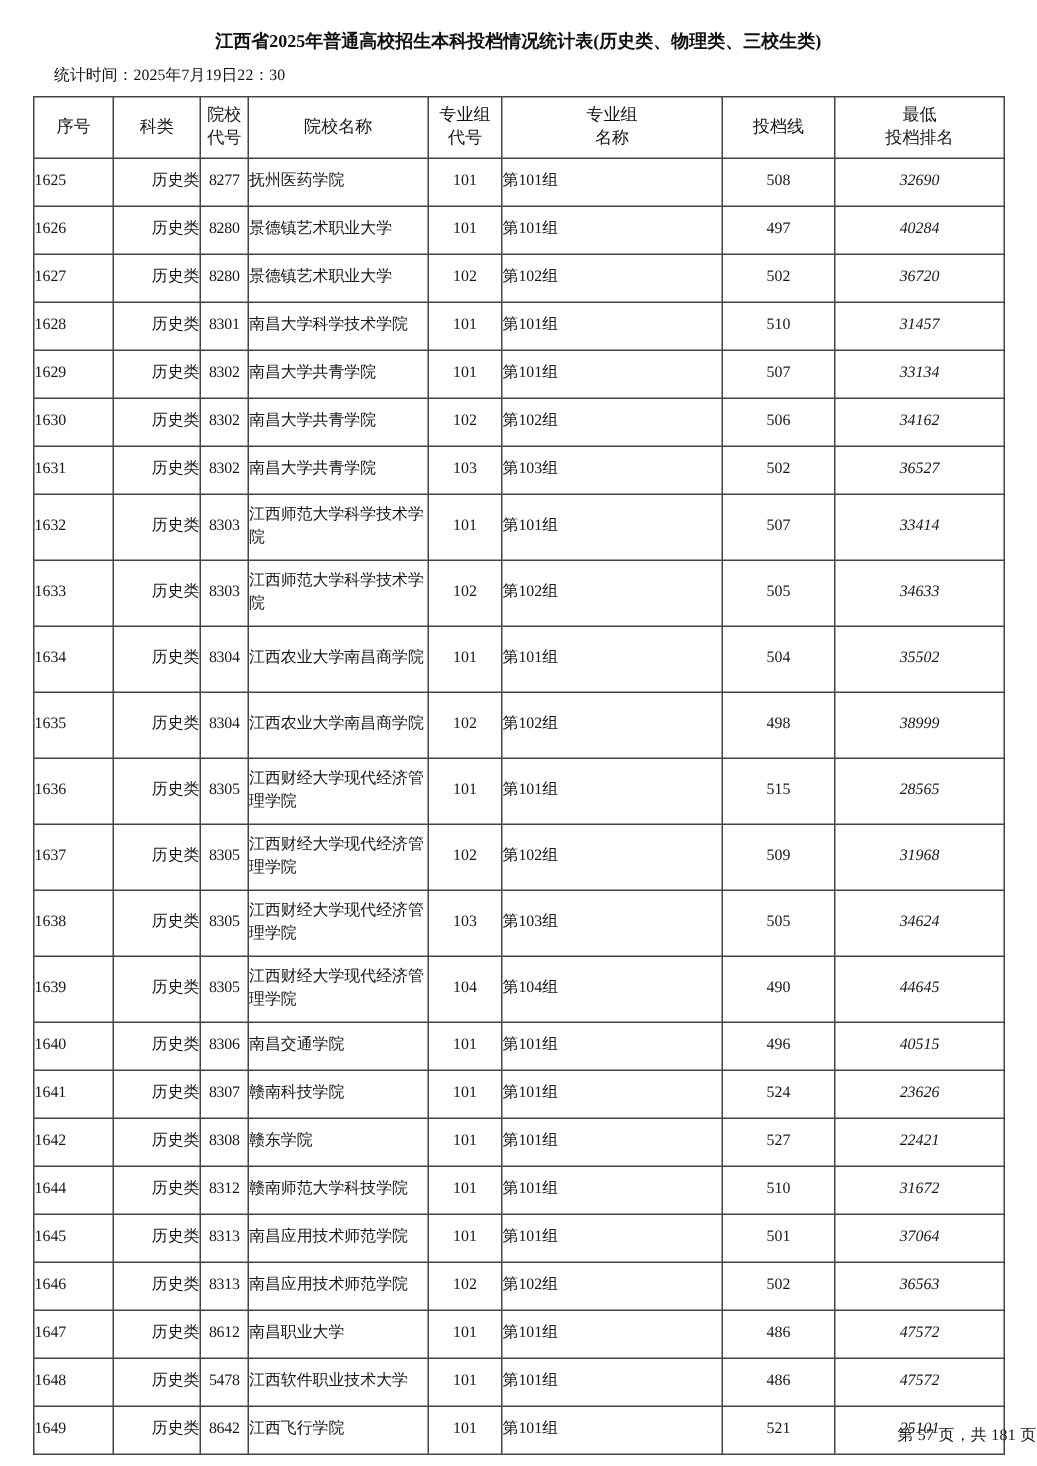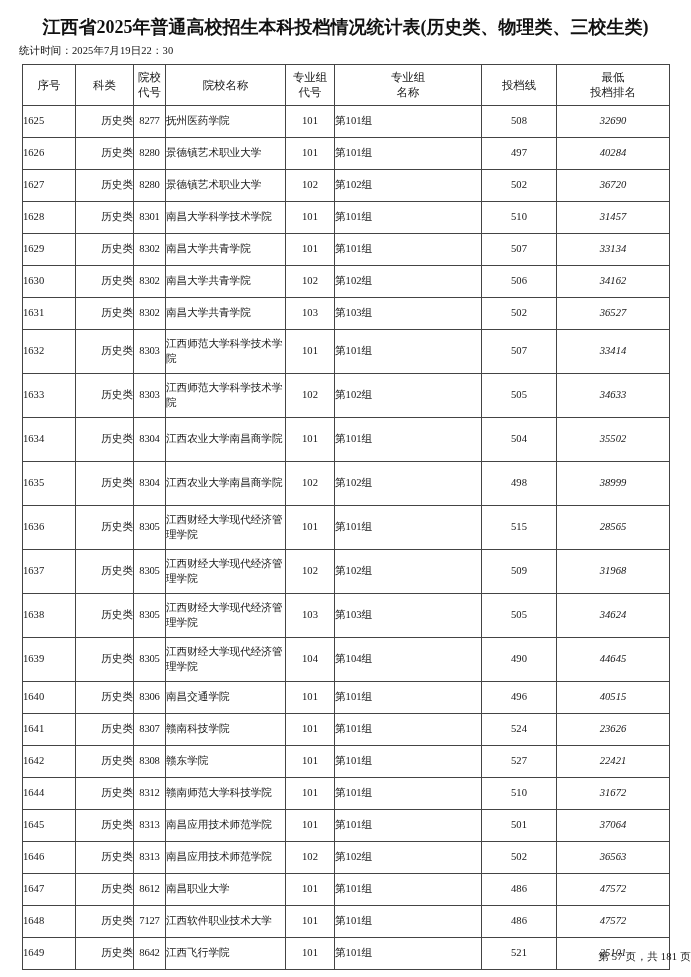--- a/index.html
+++ b/index.html
@@ -16,33 +16,33 @@
     overflow: hidden;
   }
   .page {
     position: relative;
     width: 691px;
     height: 977px;
     box-sizing: border-box;
   }
   .doc-title {
     text-align: center;
-    font-size: 18px;
+    font-size: 12px;
     font-weight: bold;
     letter-spacing: 0px;
     margin: 0;
     padding-top: 19px;
     line-height: 16px;
     color: #111;
     white-space: nowrap;
   }
   .stat-time {
     font-size: 10.5px;
     color: #111;
-    padding-left: 19px;
+    padding-left: 36px;
     padding-top: 9px;
     line-height: 13px;
     letter-spacing: 0.1px;
   }
   .table-wrap {
     padding: 7px 21px 0 22px;
   }
   table.report {
     border-collapse: collapse;
     width: 648px;
@@ -370,21 +370,21 @@
             <td class="code">8612</td>
             <td class="school">南昌职业大学</td>
             <td class="grpcode">101</td>
             <td class="grpname">第101组</td>
             <td class="score">486</td>
             <td class="rank">47572</td>
           </tr>
           <tr class="r-single">
             <td class="seq">1648</td>
             <td class="cat">历史类</td>
-            <td class="code">7127</td>
+            <td class="code">5478</td>
             <td class="school">江西软件职业技术大学</td>
             <td class="grpcode">101</td>
             <td class="grpname">第101组</td>
             <td class="score">486</td>
             <td class="rank">47572</td>
           </tr>
           <tr class="r-single">
             <td class="seq">1649</td>
             <td class="cat">历史类</td>
             <td class="code">8642</td>

